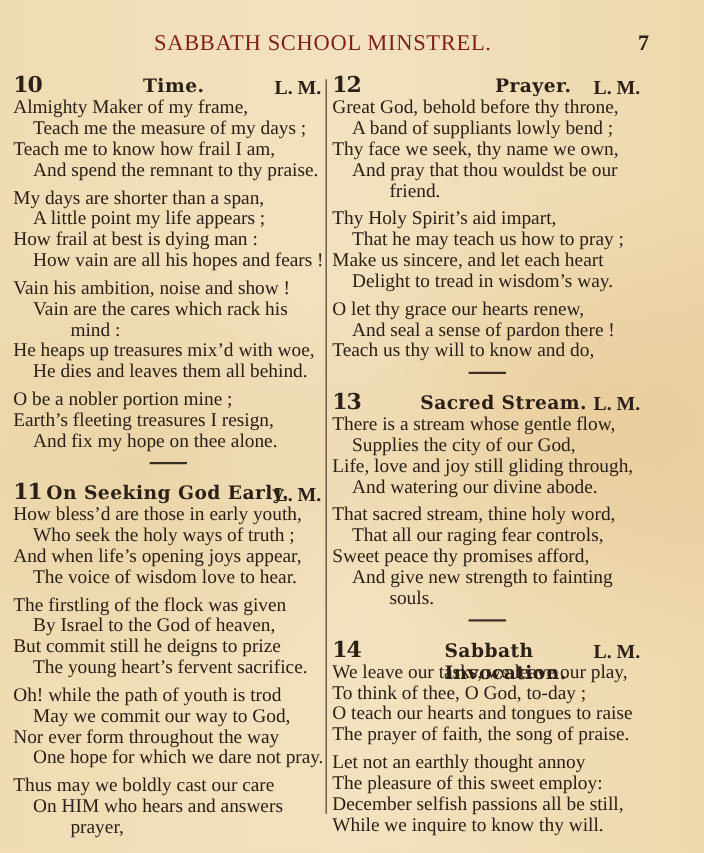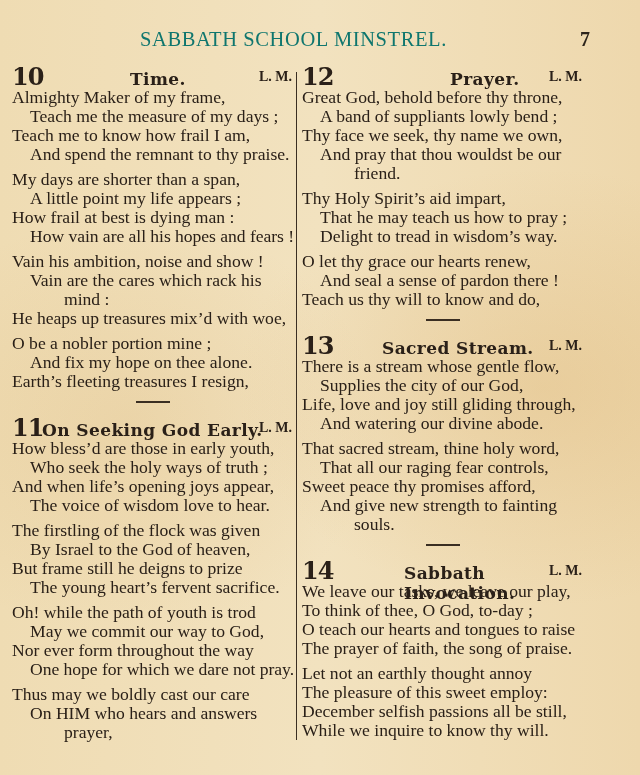--- a/index.html
+++ b/index.html
@@ -12,43 +12,43 @@
       linear-gradient(90deg, #efdcb3 0%, #f2e2bf 50%, #eed8ad 100%);
     font-family: "Liberation Serif", "DejaVu Serif", serif;
     color: #2a2018;
     position: relative;
   }
   .page { position: absolute; left: 0; top: 0; width: 640px; height: 775px; }
   .header {
     position: absolute; top: 28px; left: 0; width: 640px; height: 26px;
   }
   .running-title {
-    position: absolute; left: 140px; top: 0; font-size: 20.5px; letter-spacing: 0.6px; color: #0f766e;
+    position: absolute; left: 140px; top: 0; font-size: 20.5px; letter-spacing: 0.6px; color: #7f1d1d;
   }
   .page-number {
     position: absolute; left: 580px; top: 0; font-size: 20px; font-weight: bold; color: #2c241b;
   }
   .col-divider {
     position: absolute; left: 296px; top: 72px; width: 1.4px; height: 668px; background: #3a2e22;
   }
   .column { position: absolute; top: 64px; }
   .col-left { left: 12px; width: 282px; }
   .col-right { left: 302px; width: 282px; }
   .hymn { position: relative; }
   .hymn-head { position: relative; height: 24px; }
   .hymn-num {
-    position: absolute; left: 0; top: 1px; font-size: 24px; font-weight: bold;
+    position: absolute; left: 0; top: 1px; font-size: 20px; font-weight: bold;
     font-family: "DejaVu Serif", serif; letter-spacing: -1px; line-height: 24px;
   }
   .hymn-title {
     position: absolute; top: 5px; font-size: 17px; font-weight: bold;
     font-family: "DejaVu Serif", serif; letter-spacing: 0.4px;
   }
   .hymn-meter {
-    position: absolute; right: 2px; top: 5px; font-size: 14px; font-weight: bold;
+    position: absolute; right: 2px; top: 5px; font-size: 18px; font-weight: bold;
   }
   .stanza { margin-bottom: 6px; }
   .line { font-size: 17.6px; line-height: 19px; white-space: nowrap; }
   .line.indent { padding-left: 18px; }
   .line.wrap { padding-left: 52px; }
   .rule {
     width: 34px; height: 2px; background: #3a2e22; margin: 10px auto 12px auto;
   }
 </style>
 </head>
@@ -79,44 +79,45 @@
           <div class="line">My days are shorter than a span,</div>
           <div class="line indent">A little point my life appears ;</div>
           <div class="line">How frail at best is dying man :</div>
           <div class="line indent" style="letter-spacing: -0.046875px;">How vain are all his hopes and fears !</div>
         </div>
         <div class="stanza">
           <div class="line">Vain his ambition, noise and show !</div>
           <div class="line indent">Vain are the cares which rack his</div>
           <div class="line wrap">mind :</div>
           <div class="line">He heaps up treasures mix’d with woe,</div>
+          <div class="line indent">He dies and leaves them all behind.</div>
         </div>
         <div class="stanza">
           <div class="line">O be a nobler portion mine ;</div>
+          <div class="line">Earth’s fleeting treasures I resign,</div>
           <div class="line indent">And fix my hope on thee alone.</div>
-          <div class="line">Earth’s fleeting treasures I resign,</div>
         </div>
       </div>
     <div class="rule"></div>
     <div class="hymn">
         <div class="hymn-head">
           <span class="hymn-num">11</span>
           <span class="hymn-title" style="left: 30px;">On Seeking God Early.</span>
           <span class="hymn-meter">L. M.</span>
         </div>
         <div class="stanza">
           <div class="line">How bless’d are those in early youth,</div>
           <div class="line indent">Who seek the holy ways of truth ;</div>
           <div class="line">And when life’s opening joys appear,</div>
           <div class="line indent">The voice of wisdom love to hear.</div>
         </div>
         <div class="stanza">
           <div class="line">The firstling of the flock was given</div>
           <div class="line indent">By Israel to the God of heaven,</div>
-          <div class="line">But frame still he deigns to prize</div>
+          <div class="line">But commit still he deigns to prize</div>
           <div class="line indent">The young heart’s fervent sacrifice.</div>
         </div>
         <div class="stanza">
           <div class="line">Oh! while the path of youth is trod</div>
           <div class="line indent">May we commit our way to God,</div>
           <div class="line">Nor ever form throughout the way</div>
           <div class="line indent" style="letter-spacing: -0.0447049px;">One hope for which we dare not pray.</div>
         </div>
         <div class="stanza">
           <div class="line">Thus may we boldly cast our care</div>
@@ -136,20 +137,21 @@
         <div class="stanza">
           <div class="line">Great God, behold before thy throne,</div>
           <div class="line indent">A band of suppliants lowly bend ;</div>
           <div class="line">Thy face we seek, thy name we own,</div>
           <div class="line indent">And pray that thou wouldst be our</div>
           <div class="line wrap">friend.</div>
         </div>
         <div class="stanza">
           <div class="line">Thy Holy Spirit’s aid impart,</div>
           <div class="line indent">That he may teach us how to pray ;</div>
+          <div class="line">Make us sincere, and let each heart</div>
           <div class="line indent">Delight to tread in wisdom’s way.</div>
         </div>
         <div class="stanza">
           <div class="line">O let thy grace our hearts renew,</div>
           <div class="line indent">And seal a sense of pardon there !</div>
           <div class="line">Teach us thy will to know and do,</div>
         </div>
       </div>
     <div class="rule"></div>
     <div class="hymn">

